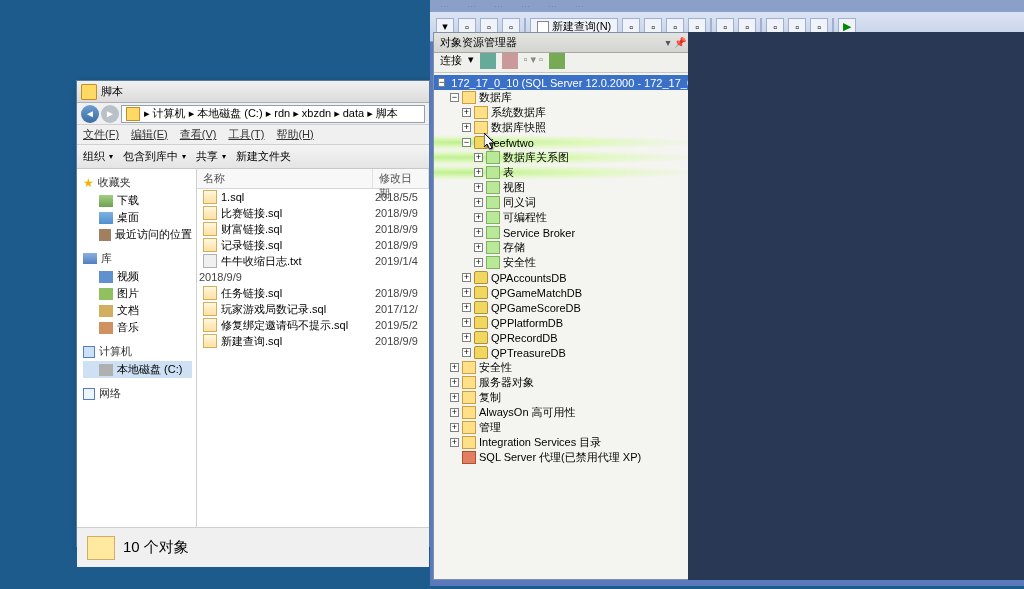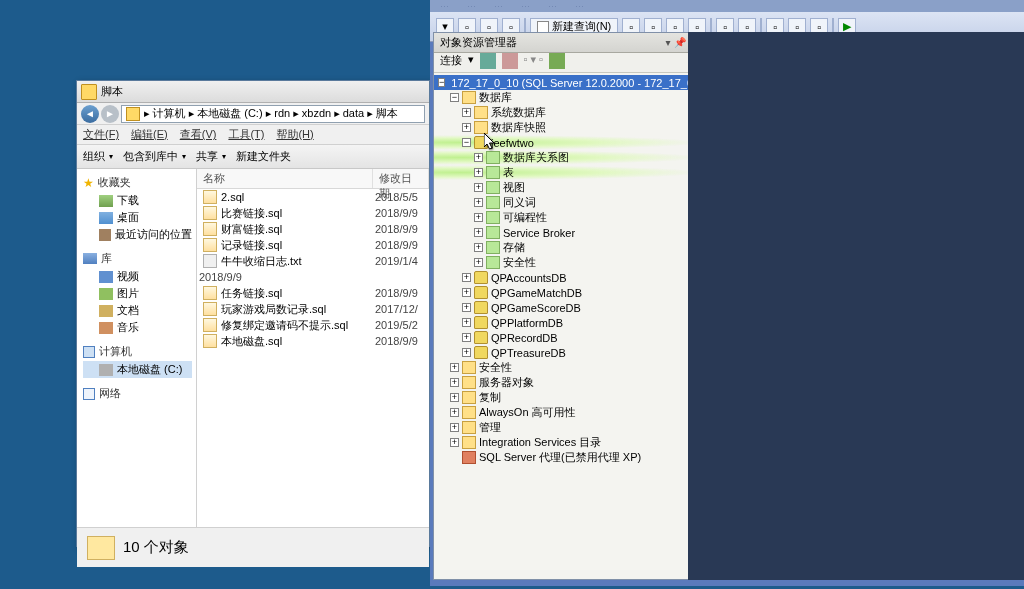--- a/index.html
+++ b/index.html
@@ -178,21 +178,21 @@
       </div>
       <div class="filelist">
         <div class="fl-header">
           <div class="fl-col name">名称</div>
           <div class="fl-col date">修改日期</div>
         </div>
         <div class="fl-rows" id="file-rows">
             <div class="fl-row">
               <div class="fname">
                 <span class="fico sql"></span>
-                <span>2.sql</span>
+                <span>1.sql</span>
               </div>
               <div class="fdate">2018/5/5</div>
             </div>
             <div class="fl-row">
               <div class="fname">
                 <span class="fico sql"></span>
                 <span>比赛链接.sql</span>
               </div>
               <div class="fdate">2018/9/9</div>
             </div>
@@ -237,21 +237,21 @@
             <div class="fl-row">
               <div class="fname">
                 <span class="fico sql"></span>
                 <span>修复绑定邀请码不提示.sql</span>
               </div>
               <div class="fdate">2019/5/2</div>
             </div>
             <div class="fl-row">
               <div class="fname">
                 <span class="fico sql"></span>
-                <span>本地磁盘.sql</span>
+                <span>新建查询.sql</span>
               </div>
               <div class="fdate">2018/9/9</div>
             </div>
           </div>
       </div>
     </div>
     <div class="exp-status">
       <div class="fbig"></div>
       <span>10 个对象</span>
     </div>

